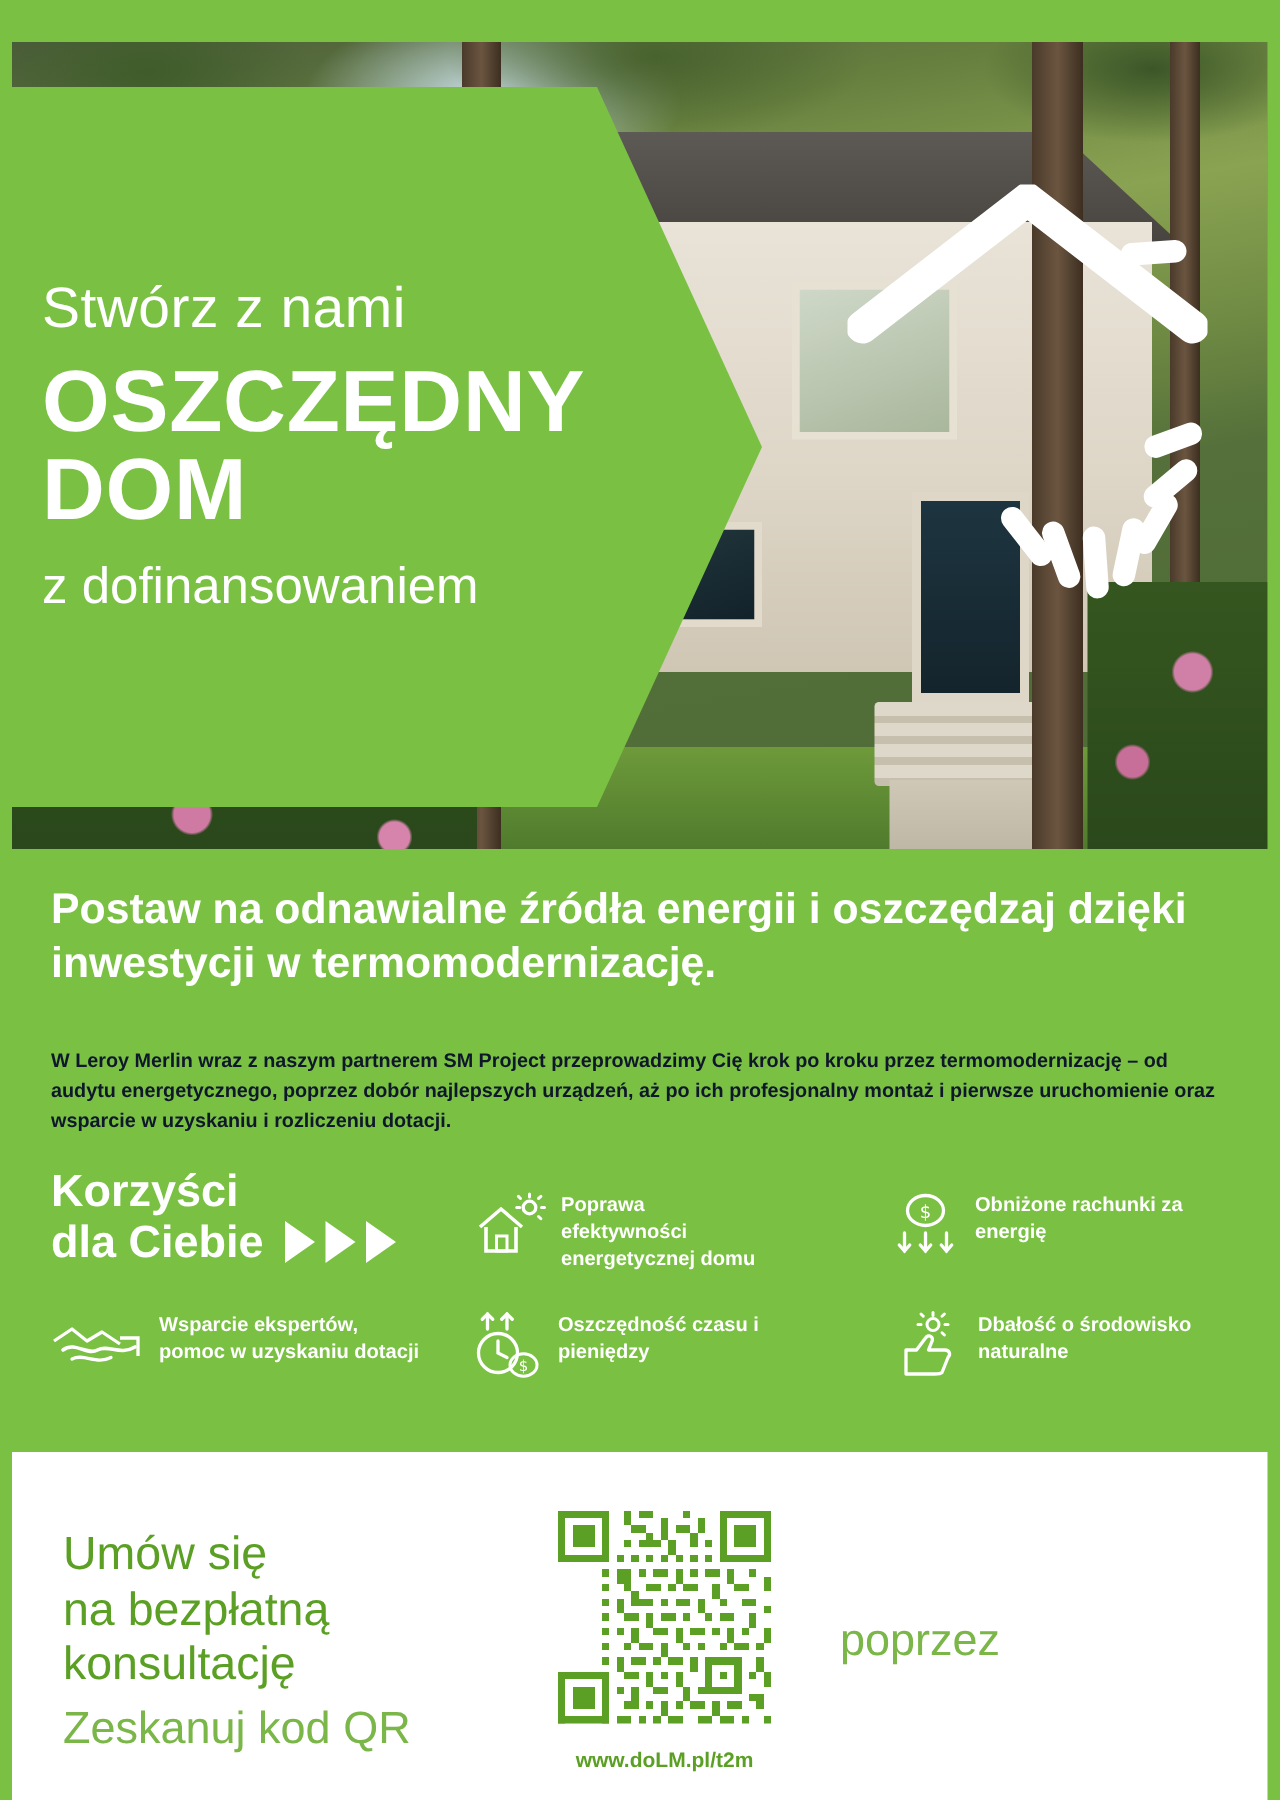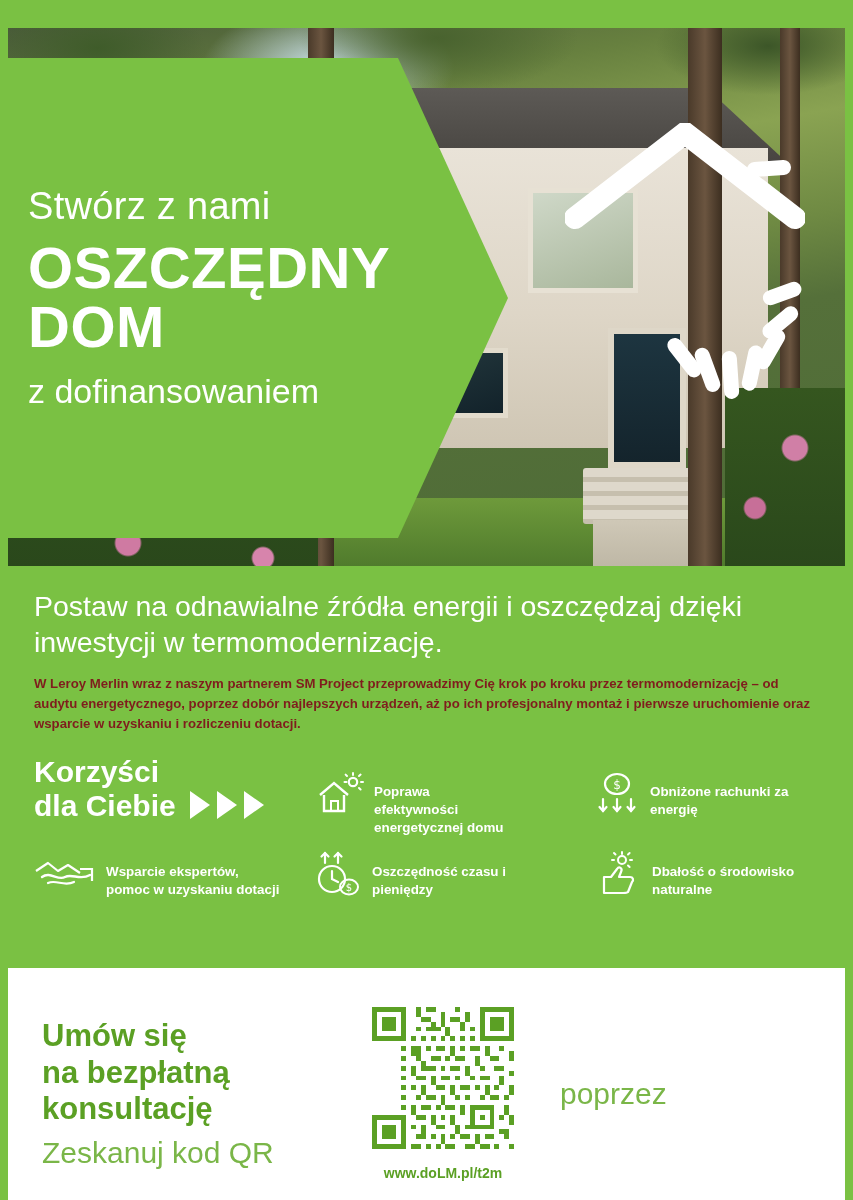--- a/index.html
+++ b/index.html
@@ -123,26 +123,26 @@
   }
   .hero-line3 {
     color: #fff; font-size: 34px; font-weight: 400; margin-top: 16px;
   }
 
   
   .chev { position: absolute; right: 40px; top: 95px; width: 240px; height: 330px; }
 
   
   .headline {
-    color: #fff; font-weight: 400; font-size: 28.5px; line-height: 1.28;
+    color: #fff; font-weight: 700; font-size: 28.5px; line-height: 1.28;
     margin: 22px 34px 0 34px;
   }
   .body-copy {
-    color: #7f1d1d; font-weight: 700; font-size: 13.2px; line-height: 1.5;
-    margin: 13px 34px 0 34px;
+    color: #0f172a; font-weight: 700; font-size: 13.2px; line-height: 1.5;
+    margin: 36px 34px 0 34px;
   }
 
   
   .benefits {
     margin: 22px 34px 0 34px;
     position: relative;
     height: 175px;
   }
   .benefits-title {
     color: #fff; font-weight: 700; font-size: 30px; line-height: 1.12;
@@ -156,38 +156,38 @@
     border-bottom: 14px solid transparent;
   }
   .bgrid {
     position: absolute; left: 0; top: 0; width: 100%; height: 100%;
   }
   .bitem {
     position: absolute;
     display: flex; align-items: flex-start; gap: 10px;
   }
   .bitem .txt {
-    color: #fff; font-weight: 700; font-size: 13.4px; line-height: 1.32; margin-top: 12px;
+    color: #fff; font-weight: 700; font-size: 13.4px; line-height: 1.32;
   }
   .b1 { left: 282px; top: 16px; width: 190px; }
   .b2 { left: 560px; top: 16px; width: 200px; }
   .b3 { left: 0px;   top: 96px; width: 250px; }
   .b4 { left: 282px; top: 96px; width: 200px; }
   .b5 { left: 560px; top: 96px; width: 210px; }
   .ic { flex: 0 0 auto; }
 
   
   .cta {
     position: absolute; left: 8px; right: 8px; bottom: 8px;
     height: 252px; background: #fff;
     display: flex; align-items: center;
   }
   .cta-left { width: 330px; padding-left: 34px; }
   .cta-l1 {
-    color: #5ba024; font-weight: 700; font-size: 31px; line-height: 1.18;
+    color: #5ba024; font-weight: 400; font-size: 31px; line-height: 1.18;
   }
   .cta-l2 {
     color: #7ab648; font-weight: 400; font-size: 30px; margin-top: 8px;
   }
   .cta-mid {
     width: 210px; display: flex; flex-direction: column; align-items: center;
   }
   .qr { width: 142px; height: 142px; }
   .qr-url {
     margin-top: 16px; color: #5ba024; font-weight: 700; font-size: 14px;

